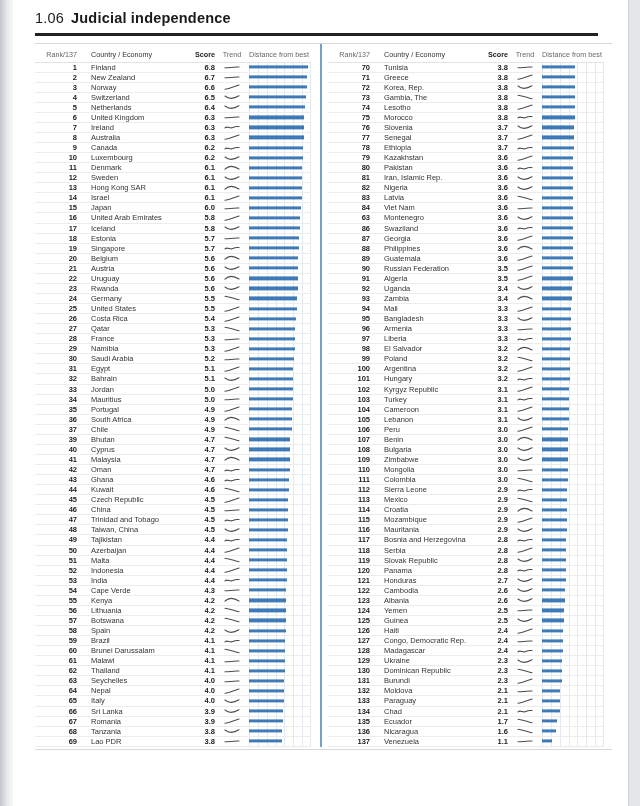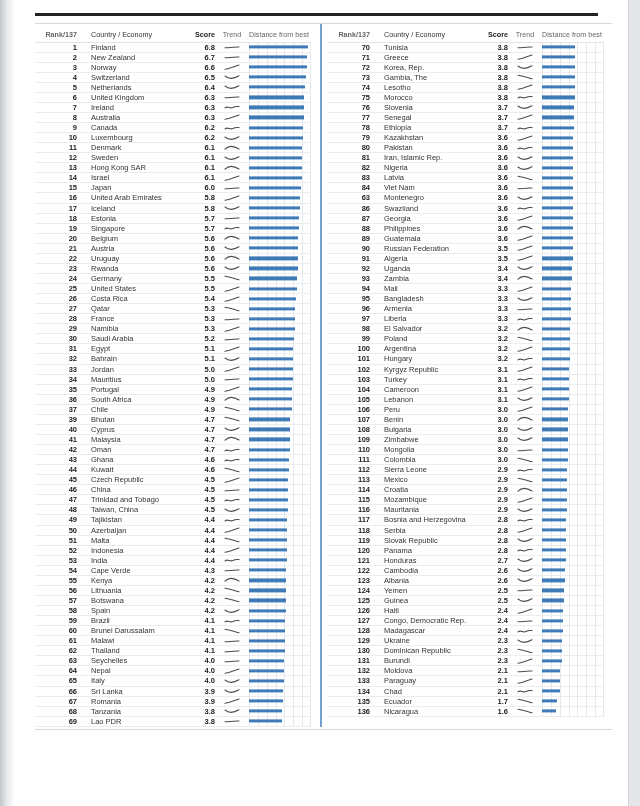--- a/index.html
+++ b/index.html
@@ -38,34 +38,37 @@
   .rank{width:42px;text-align:right;font-weight:700;color:#222;}
   .country{flex:1;padding-left:14px;white-space:nowrap;overflow:hidden;color:#333;}
   .score{width:24px;text-align:right;font-weight:700;color:#222;}
   .trend{width:34px;display:flex;justify-content:center;align-items:center;}
   .trend svg{display:block;}
   .dist{width:62px;height:100%;position:relative;
     background-image:repeating-linear-gradient(to right,var(--grid) 0,var(--grid) 1px,transparent 1px,transparent 8.857px);
     border-right:1px solid var(--grid);}
   .bar{position:absolute;left:0;top:50%;transform:translateY(-50%);height:3.2px;background:var(--bar);}
 
-  .h.rank{font-weight:700;color:#666;}
+  .h.rank{font-weight:400;color:#666;}
   .h.dist-h{width:62px;white-space:nowrap;}
   .bottom-rule{margin-top:2px;}
   .source{font-size:7.5px;color:#444;margin-top:5px;}
   .source b{font-weight:700;color:#222;}
 </style>
 </head>
 <body>
 
 <div class="page">
   <div class="gutter-left"></div>
   <div class="gutter-right"></div>
 
   <div class="content">
+    <div class="titlebar">
+      <span class="secnum">1.06</span><span class="sectitle">Judicial independence</span>
+    </div>
     <div class="thick-rule"></div>
     <div class="light-rule"></div>
 
     <div class="tables">
       <section class="half">
         <div class="thead">
           <span class="h rank">Rank/137</span>
           <span class="h country">Country / Economy</span>
           <span class="h score">Score</span>
           <span class="h trend">Trend</span>
@@ -1969,19 +1972,32 @@
     <span class="trend">
       <svg width="16" height="8" viewBox="0 0 16 8">
         <path class="spark" fill="none" stroke="#4d4d4d" stroke-width="1.1" stroke-linecap="round" d="M1 2.2 C6 2.8 10 4.6 15 5.8"></path>
       </svg>
     </span>
     <span class="dist">
       <i class="bar" style="width: 22.9%;"></i>
     </span>
   </div>
 
+  <div class="row">
+    <span class="rank">137</span>
+    <span class="country">Venezuela</span>
+    <span class="score">1.1</span>
+    <span class="trend">
+      <svg width="16" height="8" viewBox="0 0 16 8">
+        <path class="spark" fill="none" stroke="#4d4d4d" stroke-width="1.1" stroke-linecap="round" d="M1 4.8 C5 5 9 3.6 15 4"></path>
+      </svg>
+    </span>
+    <span class="dist">
+      <i class="bar" style="width: 15.7%;"></i>
+    </span>
+  </div>
 </div>
       </section>
     </div>
 
     <div class="light-rule bottom-rule"></div>
   </div>
 </div>
 
 </body></html>

